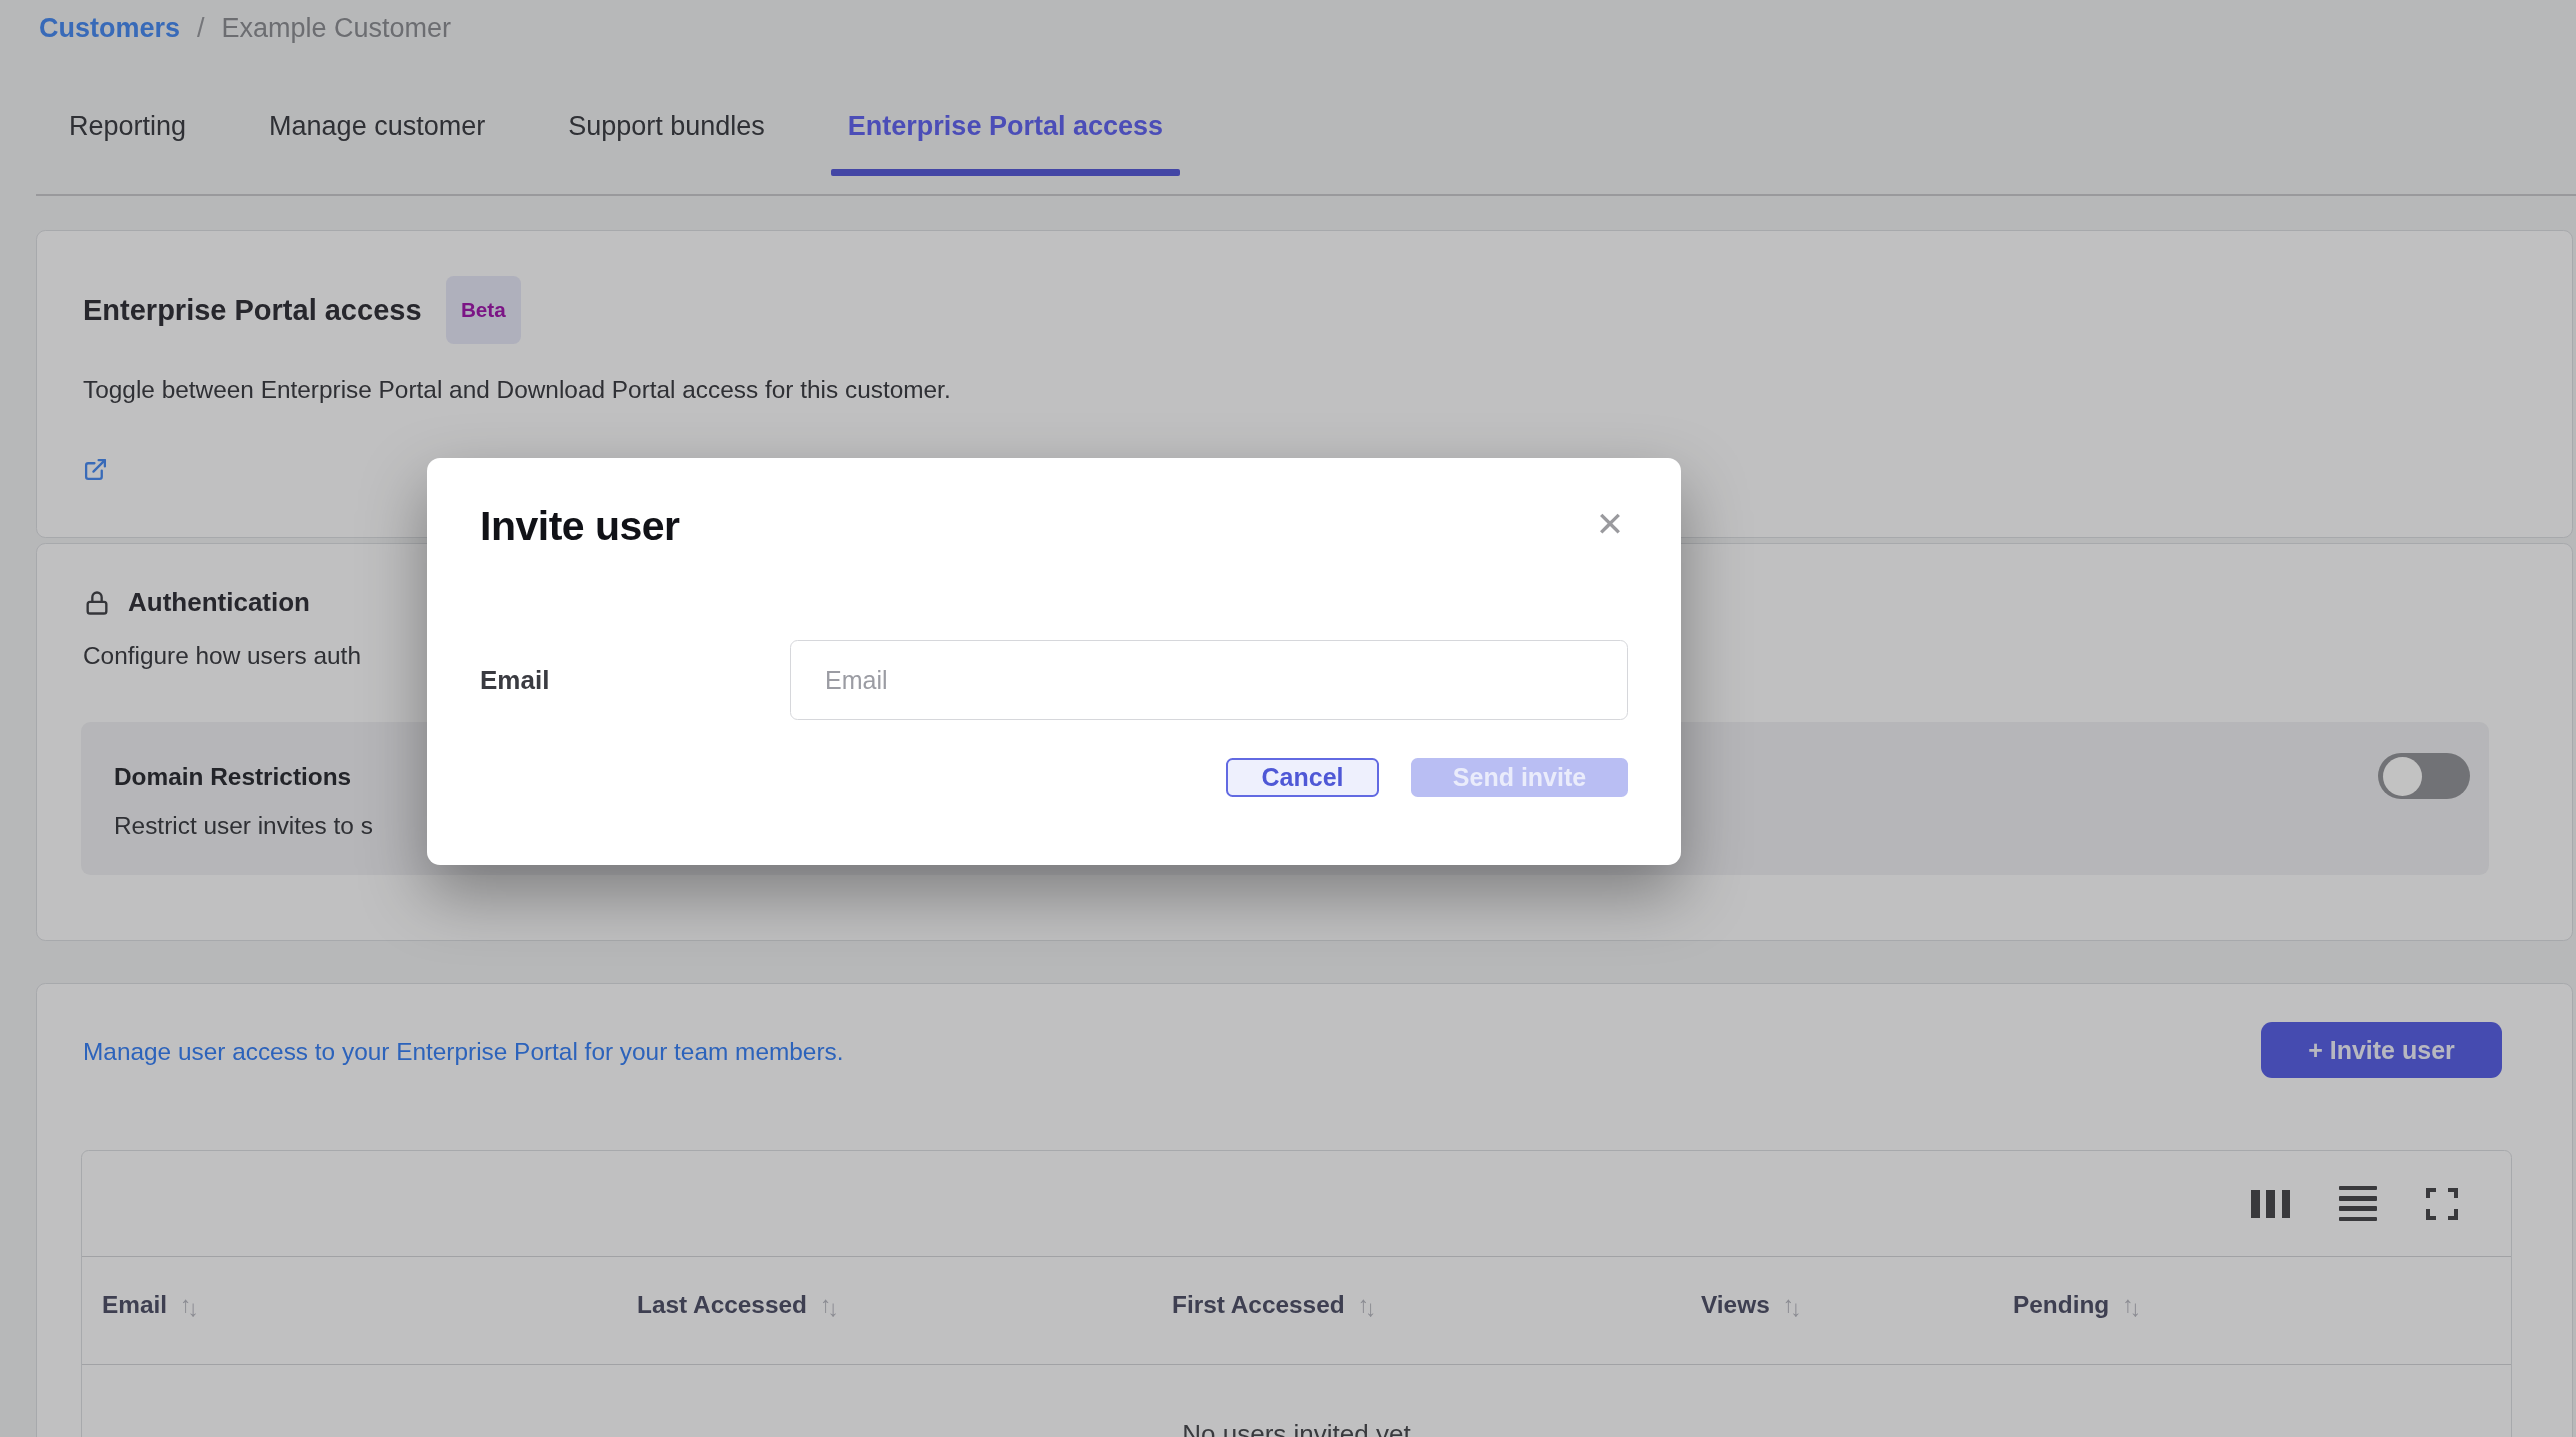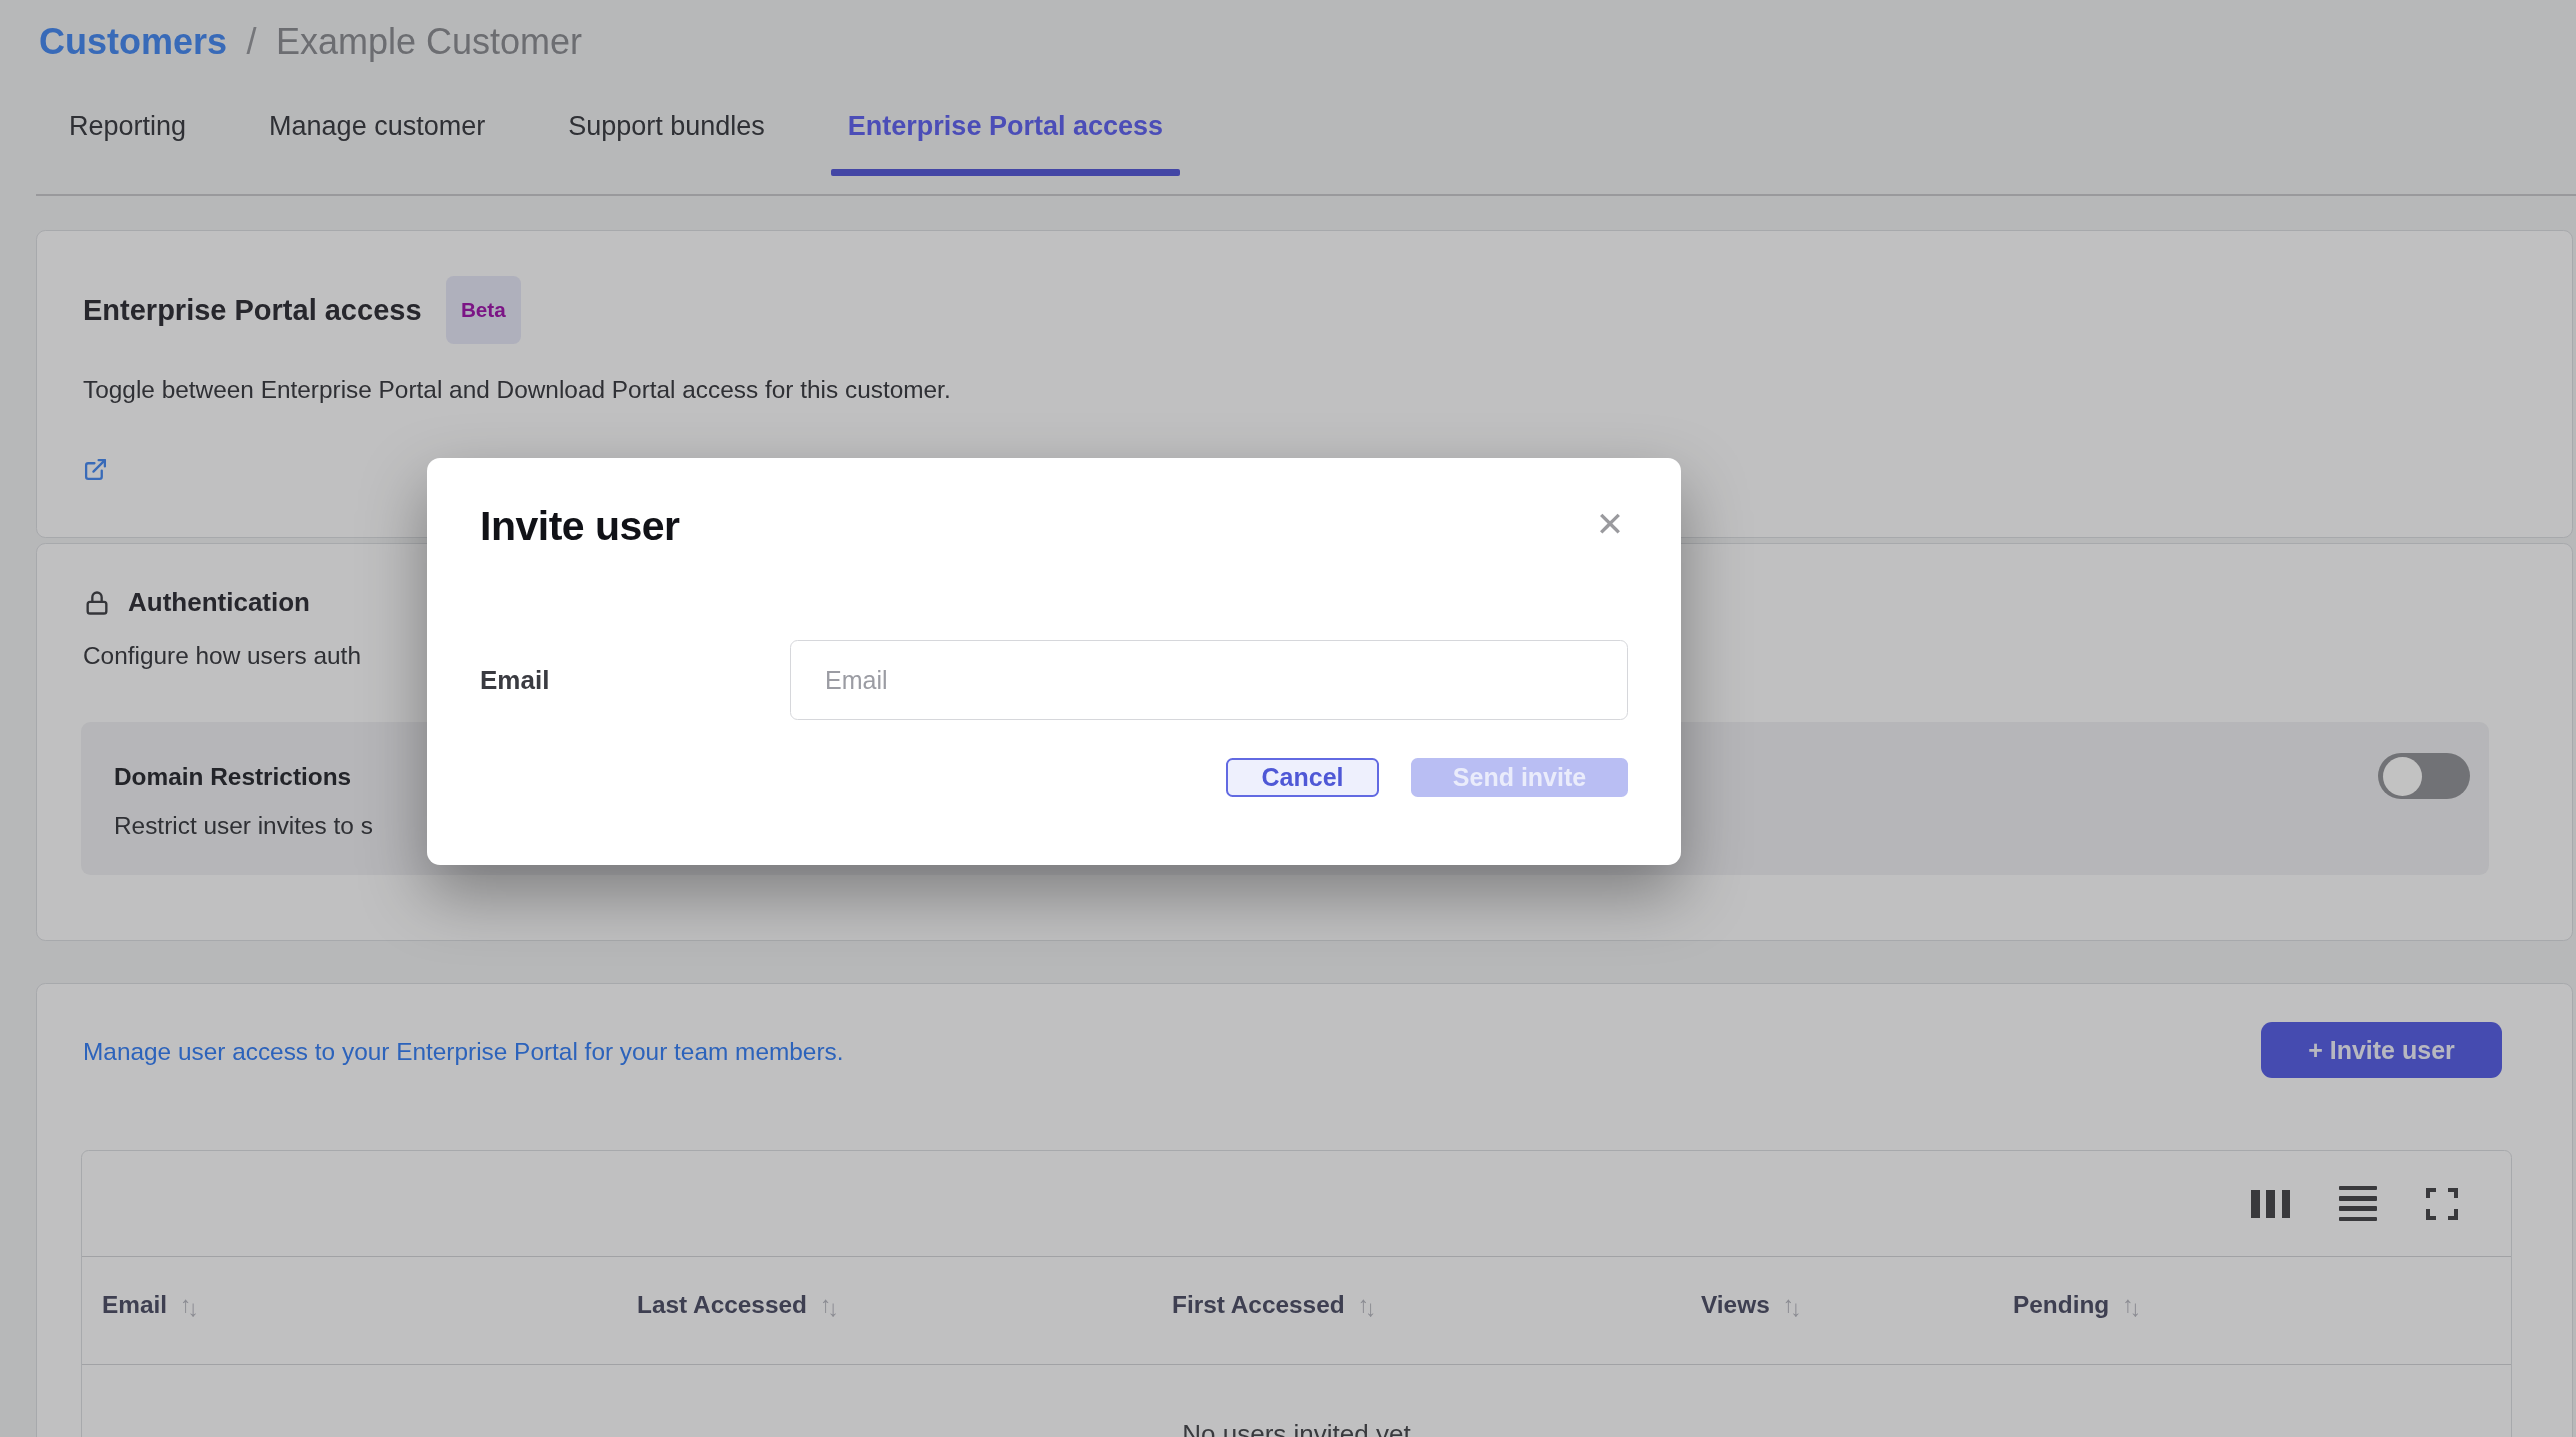--- a/index.html
+++ b/index.html
@@ -1,21 +1,21 @@
 <!DOCTYPE html>
 <html style="font-size:15px"><head>
 <meta charset="utf-8">
 <style>
   * { margin:0; padding:0; box-sizing:border-box; }
   html,body { width:2576px; height:1437px; }
   body { font-family:"Liberation Sans", sans-serif; background:#f1f2f4; }
   .page { position:relative; width:2576px; height:1437px; overflow:hidden; background:#f1f2f4; }
 
   
-  .breadcrumb { position:absolute; left:39px; top:21px; font-size:36px;text-align:right; }
+  .breadcrumb { position:absolute; left:39px; top:13px; font-size:27px;text-align:right; }
   .breadcrumb .bc-link { color:#4a8cf2; font-weight:600; cursor:pointer; }
   .breadcrumb .bc-sep { color:#9a9ca1; margin:0 9.4px; }
   .breadcrumb .bc-cur { color:#8e9095; }
 
   
   .tabbar { position:absolute; left:36px; right:0; top:111px; height:85px; }
   .tabbar .rule { position:absolute; left:0; right:0; bottom:0; height:1.9px; background:#c9cace; }
   .tabs { display:flex; gap:83px; padding-left:33px; }
   .tab { font-size:27px; color:#3e4046; padding-bottom:32px; cursor:pointer; white-space:nowrap; }
   .tab.active { color:#6366f1; font-weight:700; position:relative; }

